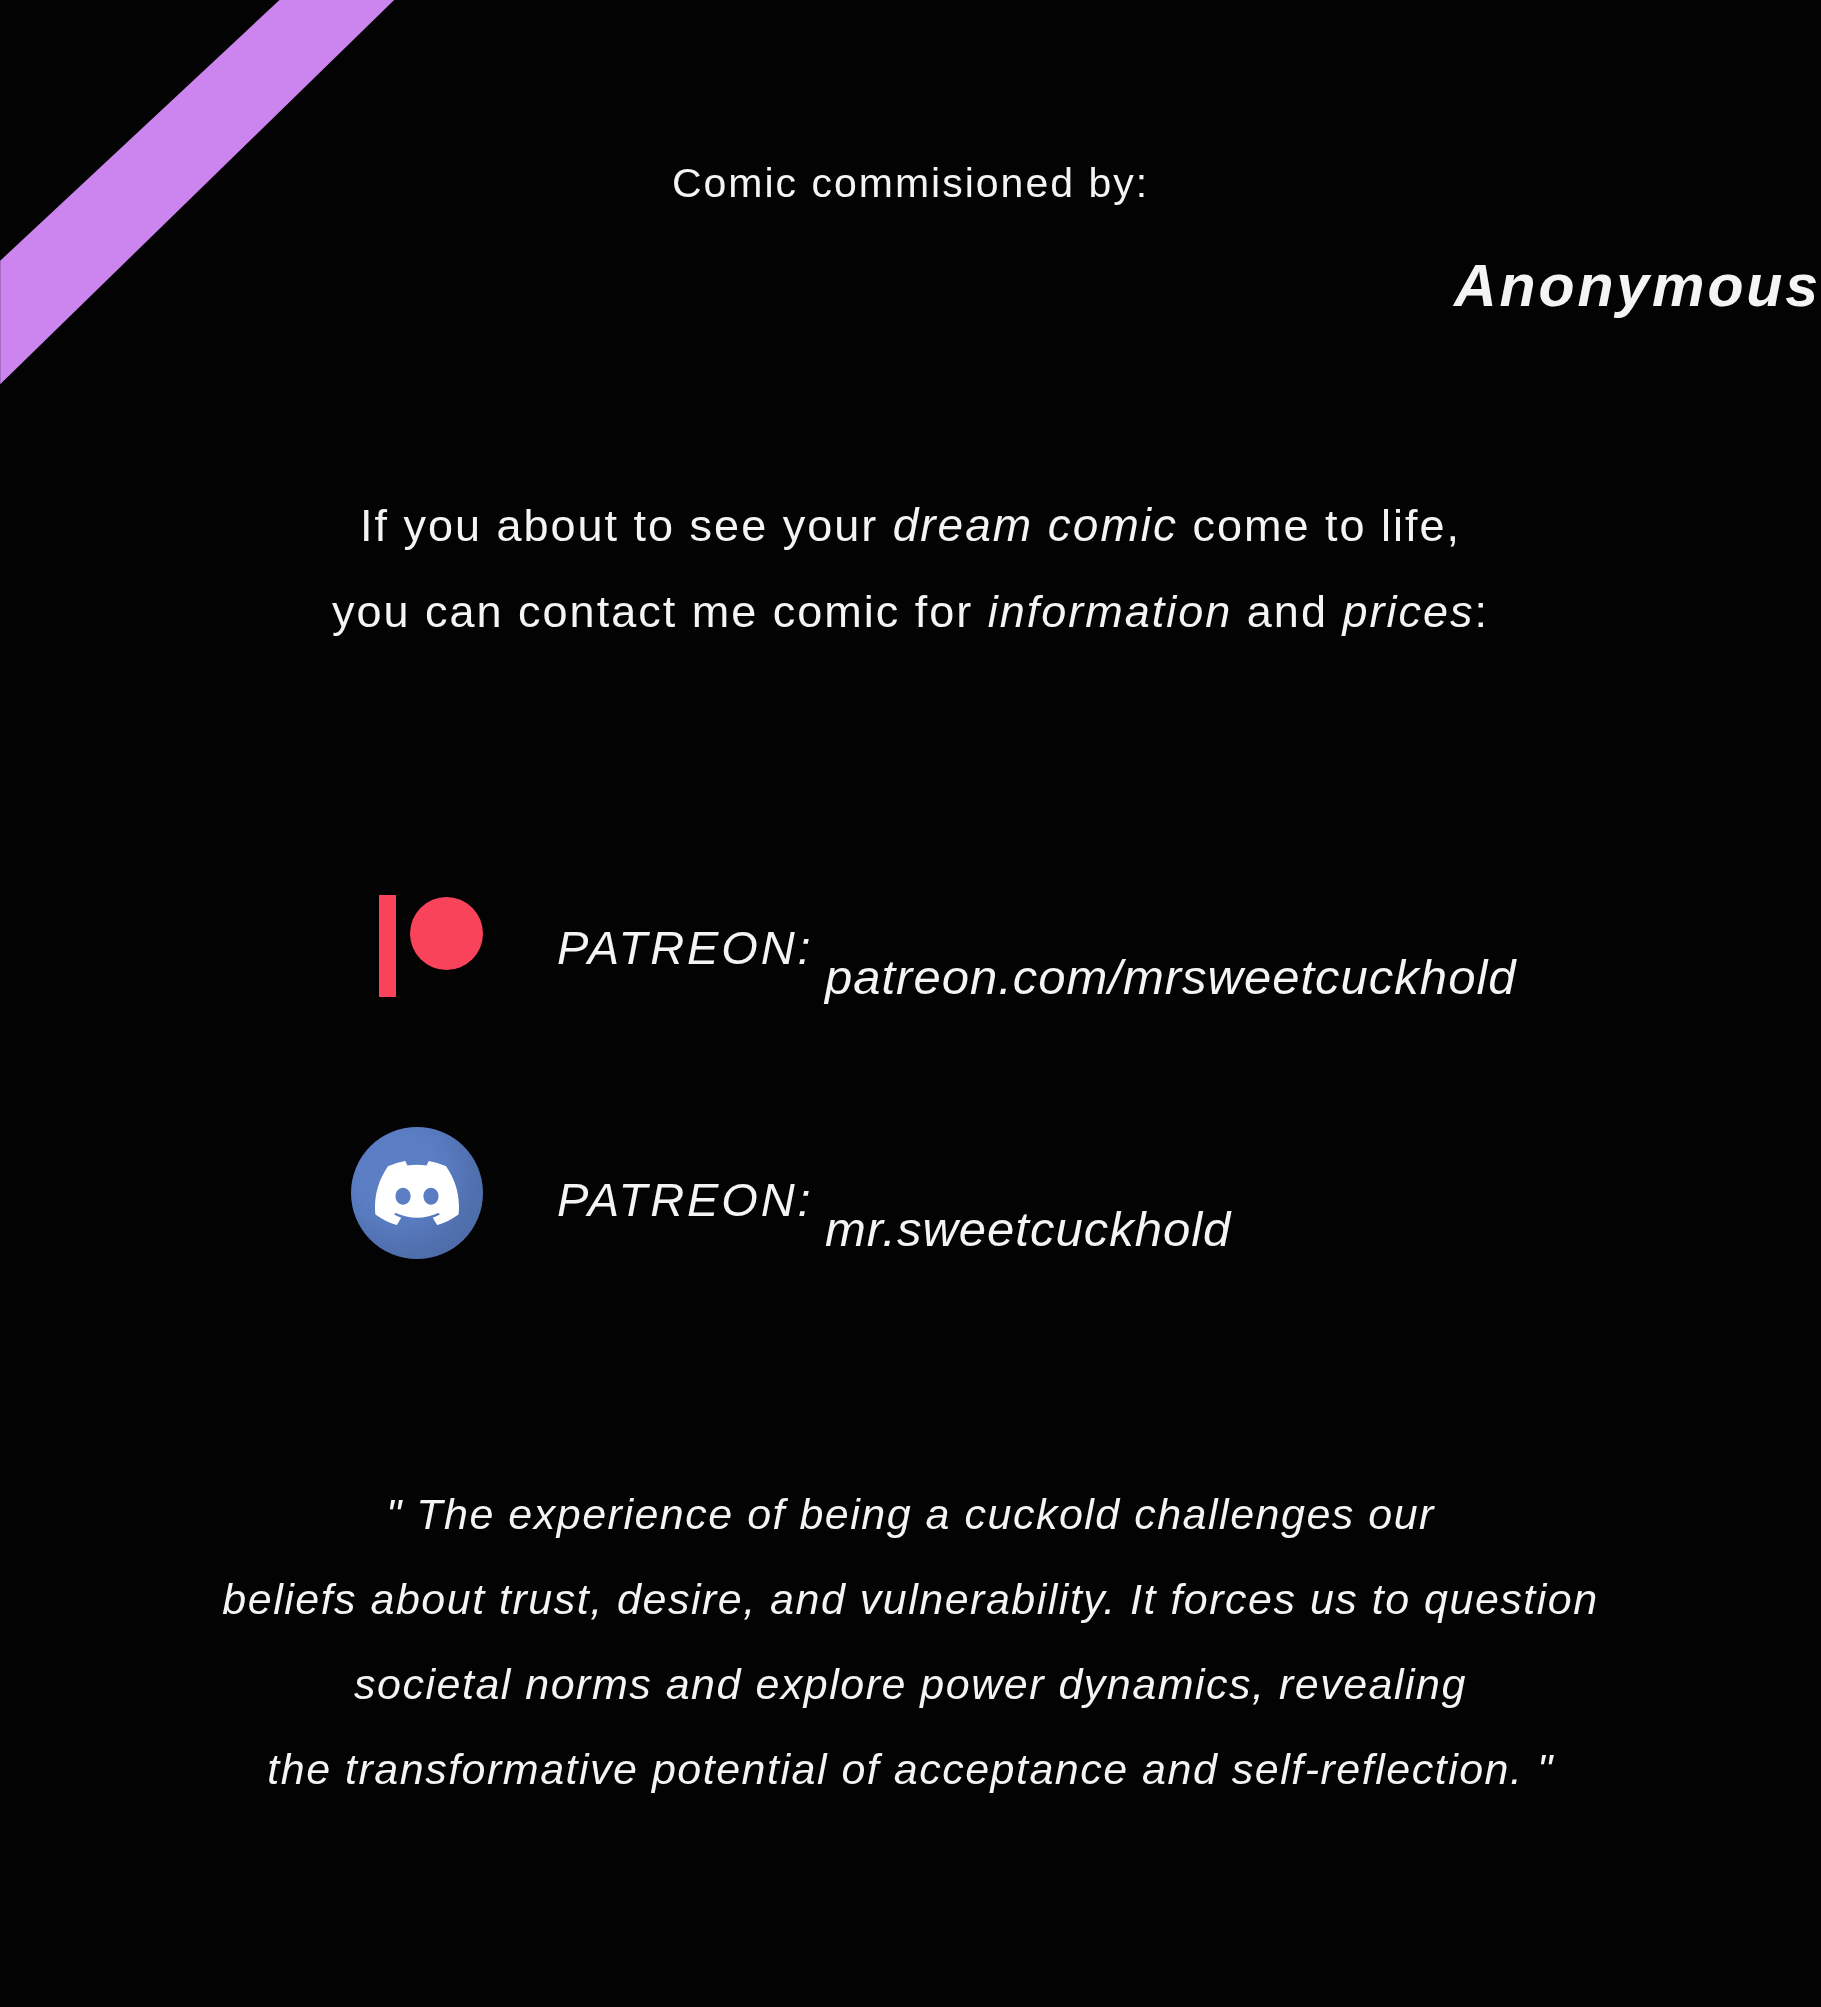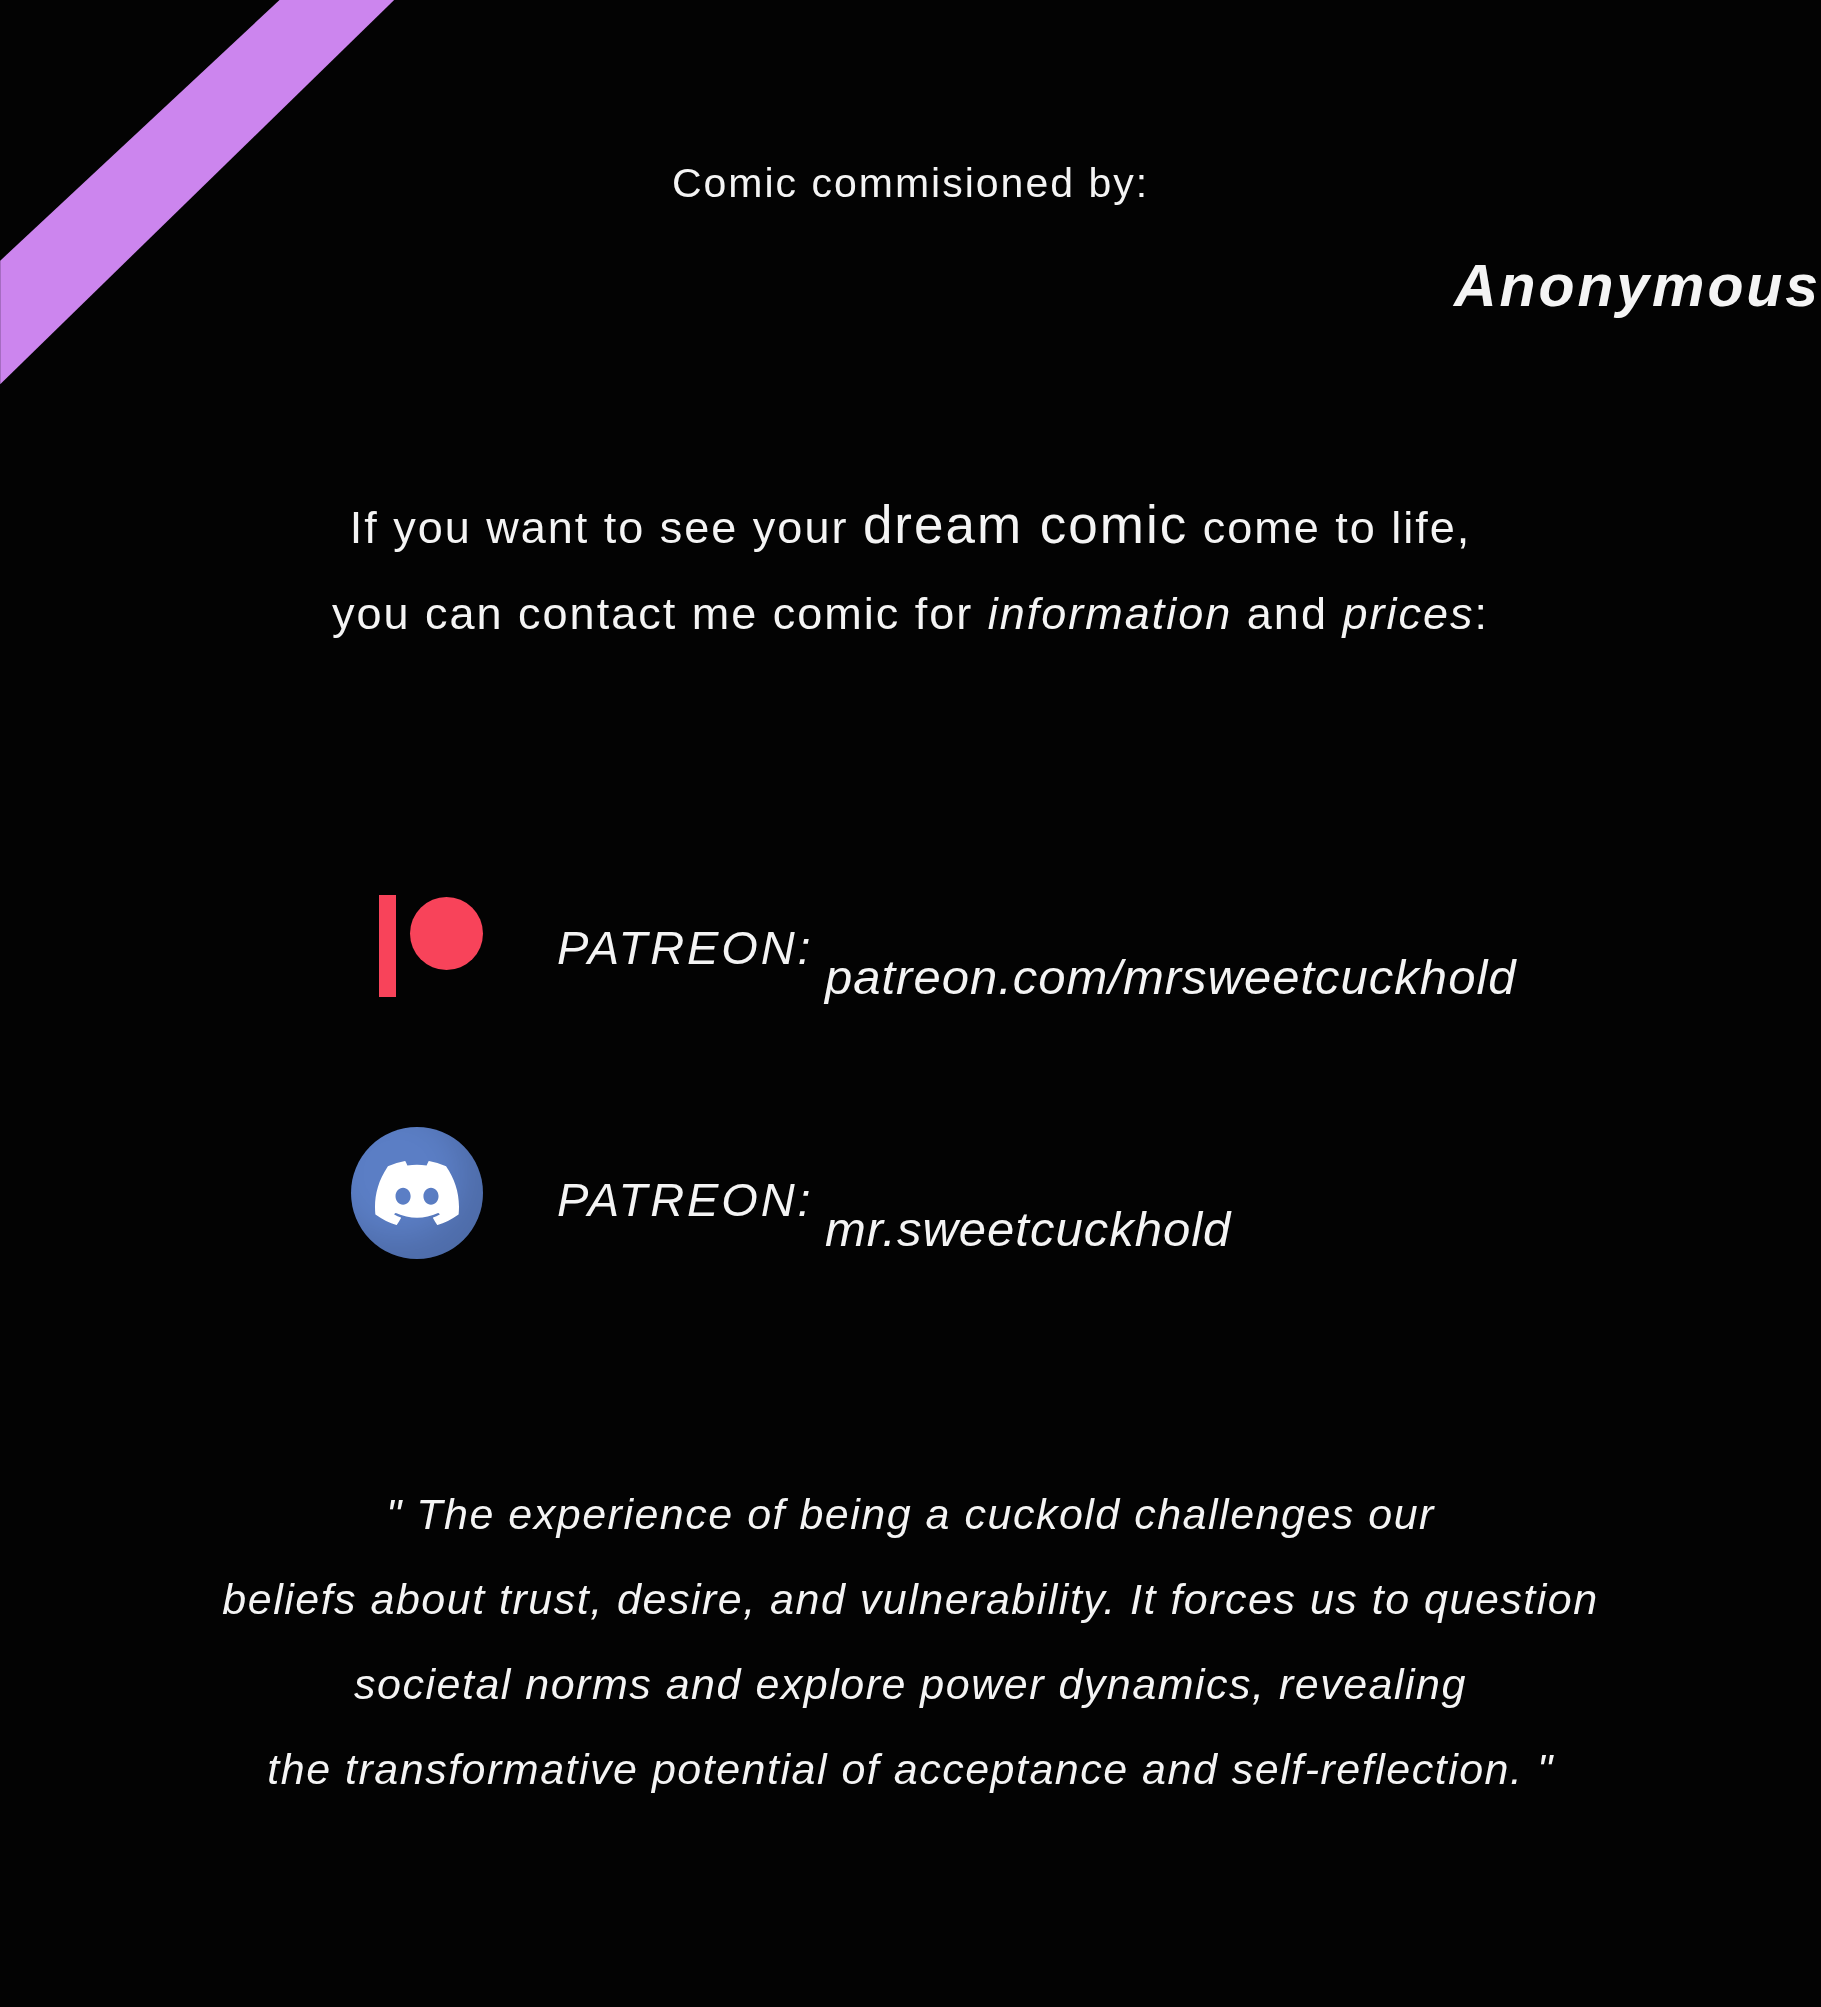--- a/index.html
+++ b/index.html
@@ -17,21 +17,21 @@
   }
   .commissioner{
     position:absolute;left:0;width:100%;top:249px;text-align:right;
     font-size:59px;font-weight:700;font-style:italic;letter-spacing:2.9px;line-height:74px;
   }
   .intro{
     position:absolute;left:0;width:100%;top:482px;text-align:center;
     font-size:45px;font-weight:300;letter-spacing:2px;line-height:86px;
   }
   .intro .em{font-style:italic;}
-  .intro .em-big{font-size:53px;}
+  .intro .em-big{font-style:italic;font-size:46px;}
   .contact-label{
     position:absolute;left:557px;font-size:47px;font-style:italic;font-weight:300;
     letter-spacing:2.9px;line-height:59px;white-space:nowrap;
   }
   .contact-handle{
     position:absolute;left:825px;font-size:49px;font-style:italic;font-weight:300;
     letter-spacing:1px;line-height:59px;white-space:nowrap;margin-top:30px;
   }
   .patreon-icon{position:absolute;left:375px;top:895px;width:110px;height:102px;display:block;}
   .p-bar{position:absolute;left:3.9px;top:0;width:16.7px;height:102px;background:var(--patreon);}
@@ -55,21 +55,21 @@
   <svg class="stripe-svg" width="412" height="392" viewBox="0 0 420 400" aria-hidden="true">
     <polygon points="285,0 402,0 0,392 0,266" fill="var(--stripe)"></polygon>
   </svg>
 
   <div class="heading">Comic commisioned by:</div>
 
   <div class="commissioner">Anonymous</div>
 
   <div class="intro">
     <div>
-      <span>If you want to see your </span><span class="em-big">dream comic</span><span> come to life,</span>
+      <span>If you about to see your </span><span class="em-big">dream comic</span><span> come to life,</span>
     </div>
     <div>
       <span>you can contact me comic for </span><span class="em">information</span><span> and </span><span class="em">prices</span><span>:</span>
     </div>
   </div>
 
   <span class="patreon-icon">
     <span class="p-bar"></span>
     <span class="p-circle"></span>
   </span>

